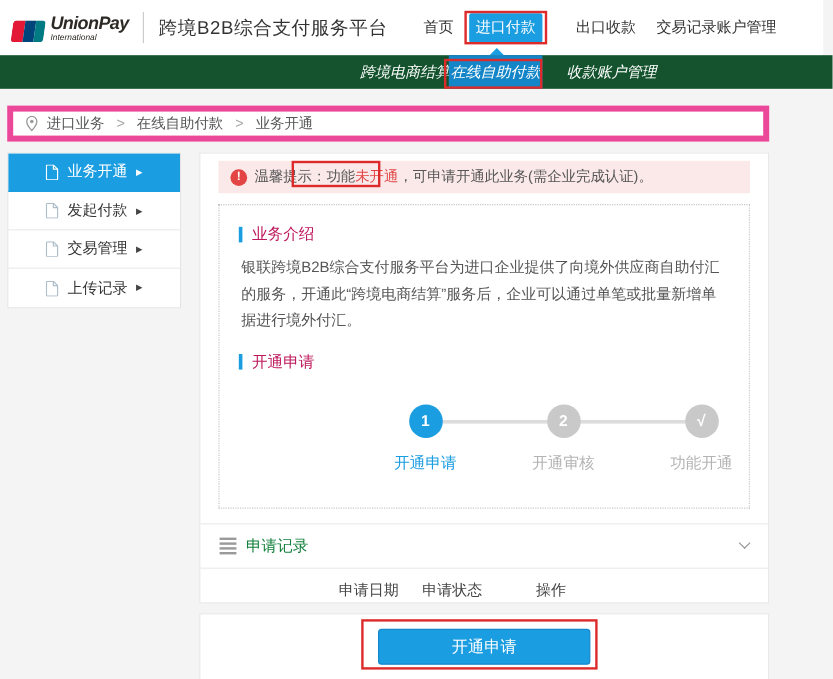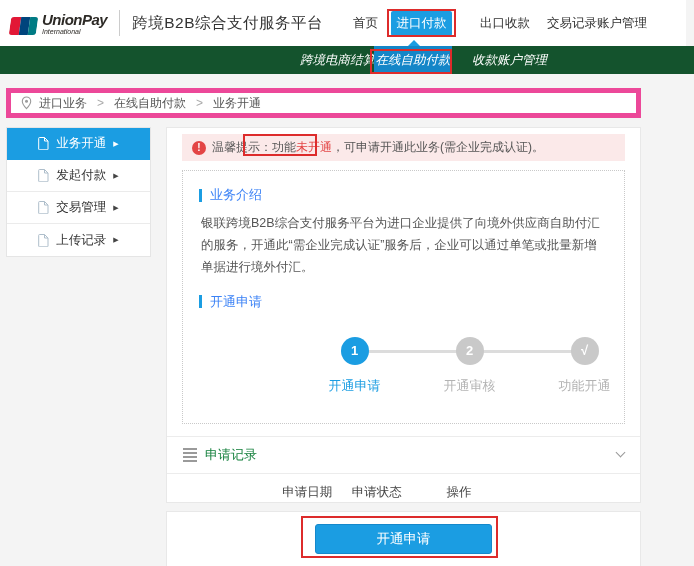--- a/index.html
+++ b/index.html
@@ -41,21 +41,21 @@
   .side-item.active { background:#1b9de2; color:#fff; border-bottom-color:#1b9de2; }
   .side-item.active .doc { color:#fff; }
   .side-item.active .arr { color:#fff; }
 
   
   .main { position:absolute; left:166px; top:127px; width:475px; height:376px; background:#fff; border:1px solid #e8e8e8; }
   .alert { margin:6px 15px 0; background:#fbe9e9; min-height:26px; display:flex; align-items:center; gap:6px; padding:5px 10px; font-size:12px; color:#555; }
   .alert-icon { width:14px; height:14px; border-radius:50%; background:#e34545; color:#fff; font-size:10px; font-weight:bold; line-height:14px; text-align:center; flex:0 0 14px; }
   .alert .hl { color:#e34545; }
   .dotted-box { margin:9px 15px 0; border:1px dotted #c9c9c9; padding:15px 16px 28px; }
-  .sec-head { display:flex; align-items:center; font-size:13px; color:#3b82f6; }
+  .sec-head { display:flex; align-items:center; font-size:13px; color:#be185d; }
   .sec-head .bar { width:3px; height:13px; background:#1b9de2; margin-right:8px; }
   .intro-body { margin:9px 2px 14px; font-size:12.5px; color:#555; line-height:1.75; }
   .steps { position:relative; width:346px; margin:26px auto 0 98px; }
   .steps .rail { position:absolute; left:57px; right:57px; top:13px; height:3px; background:#dcdcdc; }
   .steps-row { display:flex; position:relative; }
   .step { width:115px; display:flex; flex-direction:column; align-items:center; }
   .step .dot { width:28px; height:28px; border-radius:50%; background:#c9c9c9; color:#fff; font-size:13px; font-weight:bold; display:flex; align-items:center; justify-content:center; position:relative; z-index:1; }
   .step .lbl { margin-top:12px; font-size:13px; color:#b3b3b3; }
   .step.active .dot { background:#1b9de2; }
   .step.active .lbl { color:#1b9de2; }
@@ -183,21 +183,21 @@
       <span>
         <span>温馨提示：</span><span>功能</span><span class="hl">未开通</span><span>，可申请开通此业务(需企业完成认证)。</span>
       </span>
     </div>
 
     <div class="dotted-box">
       <div class="sec-head">
         <span class="bar"></span>
         <span>业务介绍</span>
       </div>
-      <div class="intro-body">银联跨境B2B综合支付服务平台为进口企业提供了向境外供应商自助付汇的服务，开通此“需企业完成认证”服务后，企业可以通过单笔或批量新增单据进行境外付汇。</div>
+      <div class="intro-body">银联跨境B2B综合支付服务平台为进口企业提供了向境外供应商自助付汇的服务，开通此“跨境电商结算”服务后，企业可以通过单笔或批量新增单据进行境外付汇。</div>
       <div class="sec-head">
         <span class="bar"></span>
         <span>开通申请</span>
       </div>
 
       <div class="steps">
         <div class="rail"></div>
         <div class="steps-row">
           <div class="step active">
             <div class="dot">1</div>

